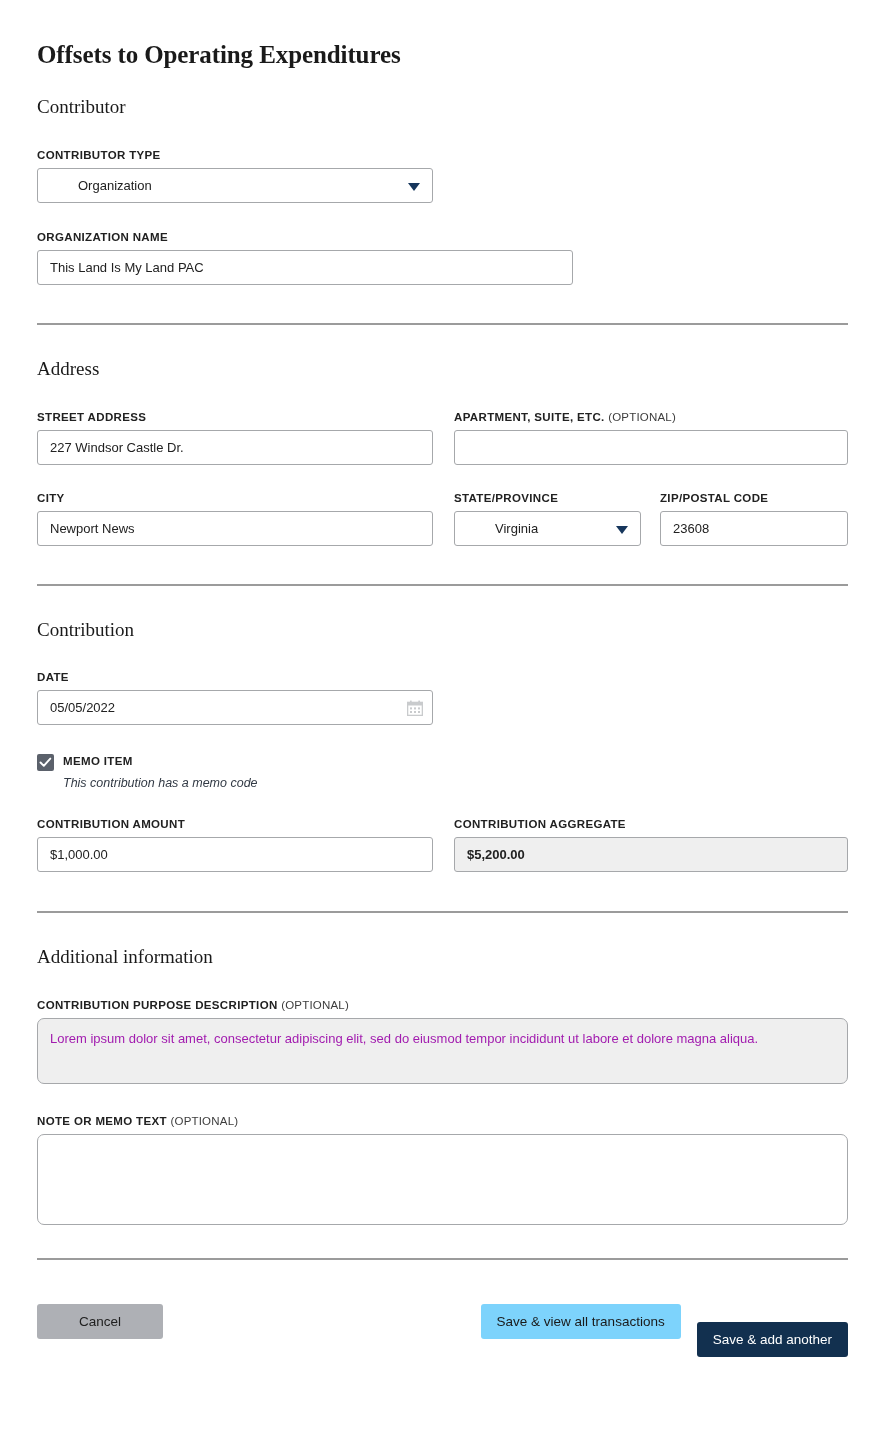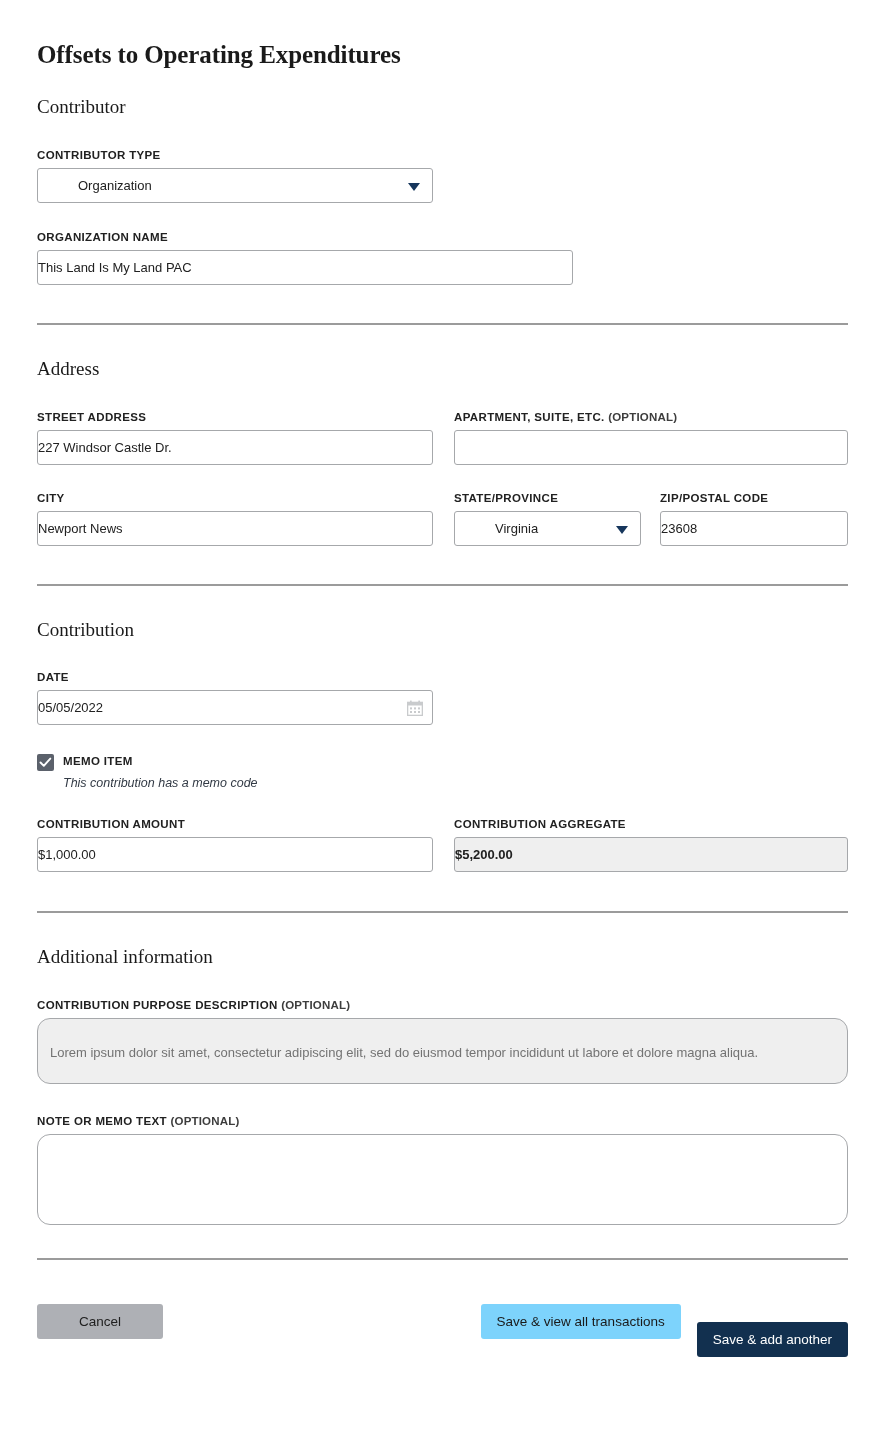--- a/index.html
+++ b/index.html
@@ -41,37 +41,37 @@
     font-family: "Liberation Sans", sans-serif;
     font-weight: bold;
     font-size: 11.5px;
     letter-spacing: 0.35px;
     color: #212121;
     text-transform: uppercase;
     margin: 0 0 7px 0;
     white-space: nowrap;
   }
   .fld-label .optional {
-    font-weight: bold;
+    font-weight: normal;
     color: #3d3d3d;
     letter-spacing: 0.2px;
   }
 
   
   .inp {
     display: block;
     width: 100%;
     height: 35px;
     border: 1px solid #a6a8ab;
     border-radius: 3px;
     background: #ffffff;
     font-family: "Liberation Sans", sans-serif;
     font-size: 13px;
     color: #212121;
-    padding: 0 0;
+    padding: 0 12px;
     line-height: 33px;
     outline: none;
   }
   .inp.disabled {
     background: #efefef;
     font-weight: bold;
   }
   .sel {
     position: relative;
     height: 35px;
@@ -106,27 +106,27 @@
     right: 10px;
     top: 50%;
     margin-top: -8px;
     width: 16px; height: 16px;
   }
 
   .ta {
     display: block;
     width: 100%;
     border: 1px solid #a6a8ab;
-    border-radius: 13px;
+    border-radius: 7px;
     background: #ffffff;
     font-family: "Liberation Sans", sans-serif;
     font-size: 13px;
     line-height: 19px;
-    color: #737373;
-    padding: 24px 12px;
+    color: #a21caf;
+    padding: 10px 12px;
     resize: none;
     outline: none;
     overflow: hidden;
   }
   .ta.disabled { background: #efefef; }
 
   
   .row { display: flex; }
   .hr {
     height: 2px;

